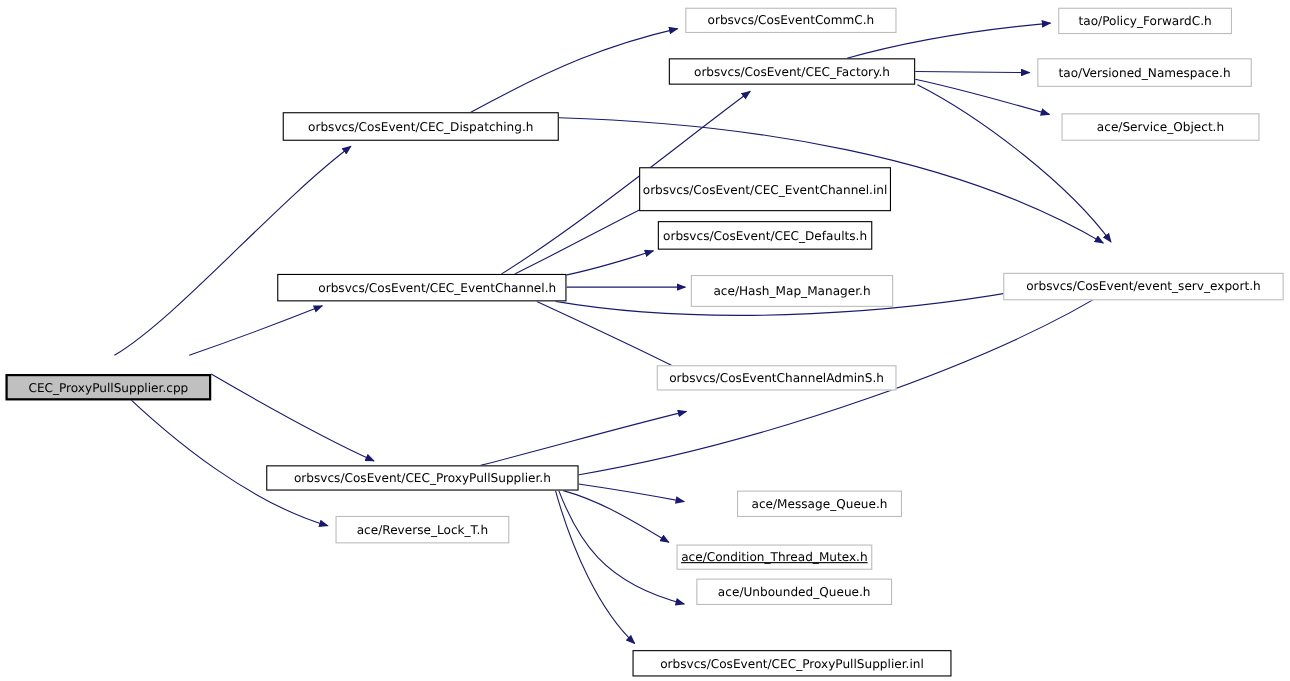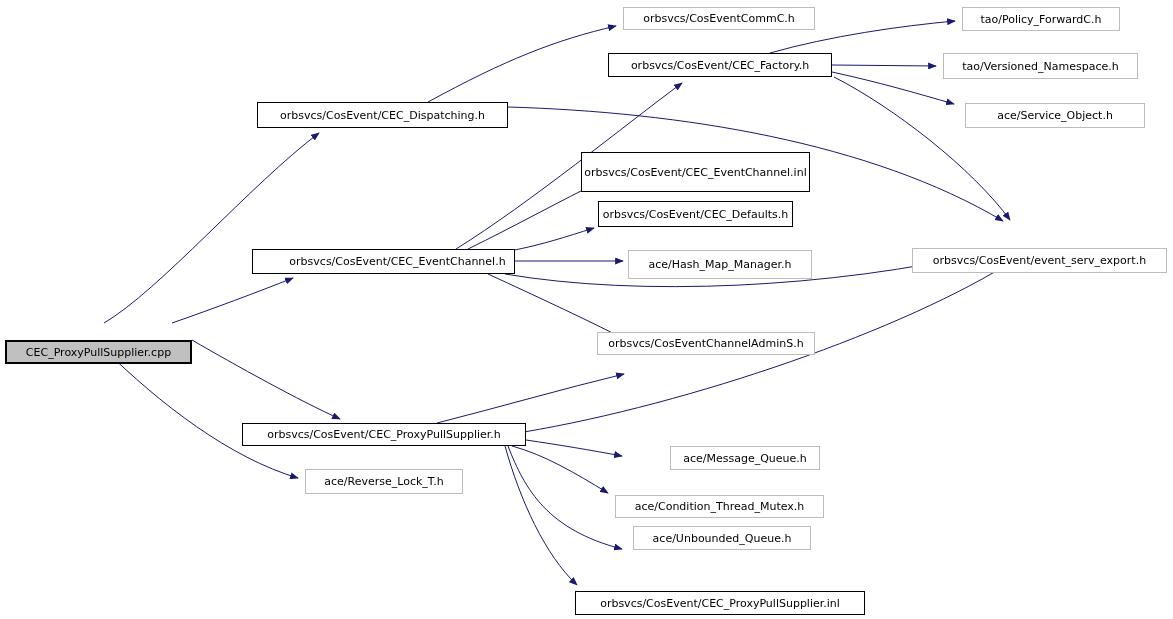--- a/index.html
+++ b/index.html
@@ -76,17 +76,17 @@
       <div class="node external" style="left: 965px; top: 103px; width: 180px; height: 25px;">ace/Service_Object.h</div>
       <div class="node internal" style="left: 581px; top: 152px; width: 229px; height: 40px;">orbsvcs/CosEvent/CEC_EventChannel.inl</div>
       <div class="node internal" style="left: 598px; top: 201px; width: 195px; height: 26px;">orbsvcs/CosEvent/CEC_Defaults.h</div>
       <div class="node internal" style="left: 252px; top: 249px; width: 263px; height: 25px; padding-left: 28px;">orbsvcs/CosEvent/CEC_EventChannel.h</div>
       <div class="node external" style="left: 628px; top: 250px; width: 184px; height: 29px;">ace/Hash_Map_Manager.h</div>
       <div class="node external" style="left: 912px; top: 225px; width: 255px; height: 25px; margin-top: 23px;">orbsvcs/CosEvent/event_serv_export.h</div>
       <div class="node external" style="left: 597px; top: 332px; width: 218px; height: 23px;">orbsvcs/CosEventChannelAdminS.h</div>
       <div class="node internal" style="left: 242px; top: 423px; width: 284px; height: 23px;">orbsvcs/CosEvent/CEC_ProxyPullSupplier.h</div>
       <div class="node external" style="left: 630px; top: 446px; width: 150px; height: 24px; margin-left: 40px;">ace/Message_Queue.h</div>
       <div class="node external" style="left: 305px; top: 469px; width: 158px; height: 25px;">ace/Reverse_Lock_T.h</div>
-      <div class="node external" style="left: 615px; top: 495px; width: 209px; height: 23px;">ace/Condition_Thread_Mutex.h</div>
+      <div class="node external" style="left: 615px; top: 495px; width: 178px; height: 23px; text-decoration: underline;">ace/Condition_Thread_Mutex.h</div>
       <div class="node external" style="left: 633px; top: 526px; width: 178px; height: 24px;">ace/Unbounded_Queue.h</div>
       <div class="node internal" style="left: 575px; top: 591px; width: 290px; height: 24px;">orbsvcs/CosEvent/CEC_ProxyPullSupplier.inl</div>
     </div>
 </div>
 
 </body></html>

